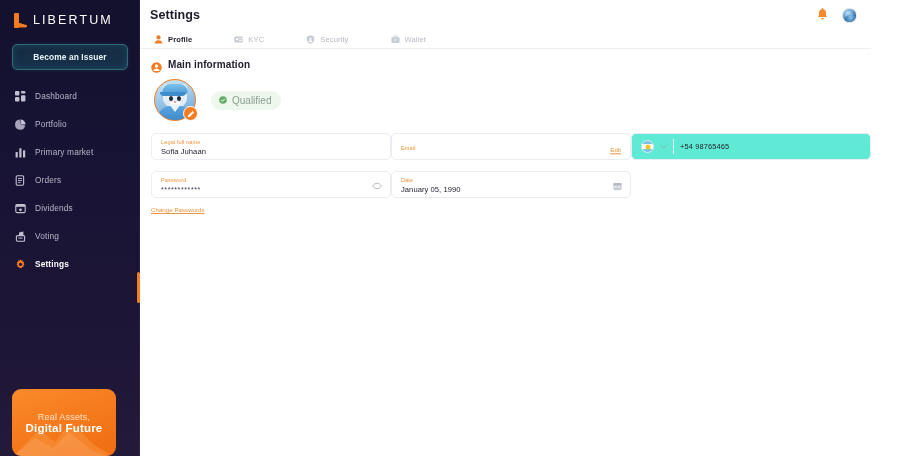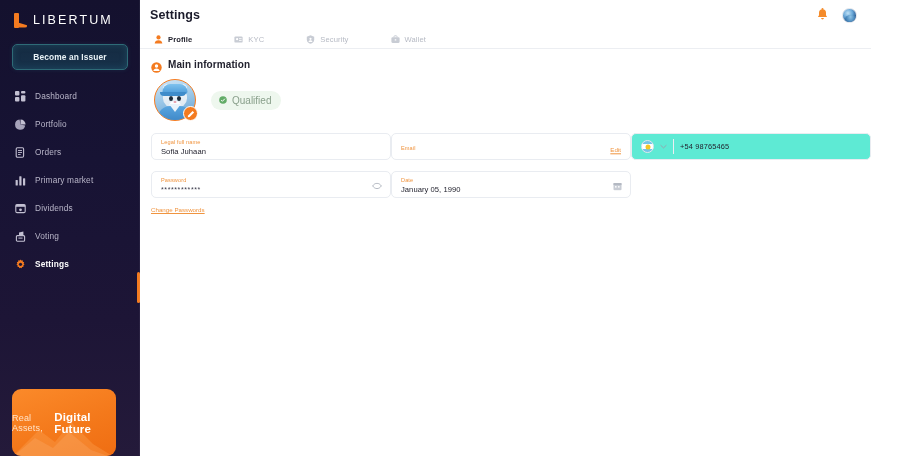--- a/index.html
+++ b/index.html
@@ -64,21 +64,21 @@
   }
   .nav-item.active .nav-label { color: #ffffff; font-weight: 700; }
   .nav-ico { width: 11px; height: 11px; flex: 0 0 11px; position: relative;
              display: flex; align-items: center; justify-content: center; }
   .nav-ico svg { display: block; }
 
   .promo {
     margin: auto 24px 0 12px; height: 67px; border-radius: 9px;
     background: linear-gradient(160deg, #fb8a2a 0%, #f4791b 55%, #ef6d12 100%);
     position: relative; overflow: hidden;
-    display: flex; flex-direction: row; align-items: center; justify-content: center;
+    display: flex; flex-direction: column; align-items: center; justify-content: center;
   }
   .promo .mtn {
     position: absolute; left: 50%; transform: translateX(-50%);
     bottom: -4px; width: 110px; height: 44px; opacity: 0.55;
   }
   .promo .l1 { color: #ffe3c9; font-size: 9px; z-index: 2; letter-spacing: .2px; }
   .promo .l2 { color: #ffffff; font-size: 11.5px; font-weight: 700; z-index: 2; letter-spacing: .2px; }
   .logout {
     margin: 9px 12px 11px 12px; height: 26px; border-radius: 6px;
     border: 1px solid #6d3a4e; background: transparent;
@@ -279,38 +279,38 @@
               <path d="M5.5 5.5 V0.4 A5.1 5.1 0 0 1 10.6 5.5 Z" fill="#c3c0d2"></path>
               <path d="M5.5 5.5 L10.2 6.4 A5.1 5.1 0 1 1 4.6 0.5 Z" fill="#a6a3ba"></path>
             </svg>
         </span>
         <span class="nav-label">Portfolio</span>
       </div>
 
       <div class="nav-item">
         <span class="nav-ico">
           <svg width="11" height="11" viewBox="0 0 11 11">
+              <rect x="0.6" y="5" width="2.2" height="5.6" rx=".6" fill="#c3c0d2"></rect>
+              <rect x="4.3" y="1.2" width="2.2" height="9.4" rx=".6" fill="#c3c0d2"></rect>
+              <rect x="8" y="3.2" width="2.2" height="7.4" rx=".6" fill="#c3c0d2"></rect>
+            </svg>
+        </span>
+        <span class="nav-label">Primary market</span>
+      </div>
+
+      <div class="nav-item">
+        <span class="nav-ico">
+          <svg width="11" height="11" viewBox="0 0 11 11">
               <rect x="1.2" y="0.8" width="7.4" height="9.4" rx="1.2" fill="none" stroke="#c3c0d2" stroke-width="1.1"></rect>
               <rect x="3" y="3" width="4" height=".9" fill="#c3c0d2"></rect>
               <rect x="3" y="5" width="4" height=".9" fill="#c3c0d2"></rect>
               <rect x="3" y="7" width="2.6" height=".9" fill="#c3c0d2"></rect>
             </svg>
         </span>
         <span class="nav-label">Orders</span>
-      </div>
-
-      <div class="nav-item">
-        <span class="nav-ico">
-          <svg width="11" height="11" viewBox="0 0 11 11">
-              <rect x="0.6" y="5" width="2.2" height="5.6" rx=".6" fill="#c3c0d2"></rect>
-              <rect x="4.3" y="1.2" width="2.2" height="9.4" rx=".6" fill="#c3c0d2"></rect>
-              <rect x="8" y="3.2" width="2.2" height="7.4" rx=".6" fill="#c3c0d2"></rect>
-            </svg>
-        </span>
-        <span class="nav-label">Primary market</span>
       </div>
 
       <div class="nav-item">
         <span class="nav-ico">
           <svg width="11" height="11" viewBox="0 0 11 11">
               <rect x="0.8" y="1.6" width="9.4" height="8" rx="1.4" fill="none" stroke="#c3c0d2" stroke-width="1.1"></rect>
               <rect x="0.8" y="1.6" width="9.4" height="2.2" fill="#c3c0d2"></rect>
               <circle cx="5.5" cy="6.8" r="1.4" fill="#c3c0d2"></circle>
             </svg>
         </span>

